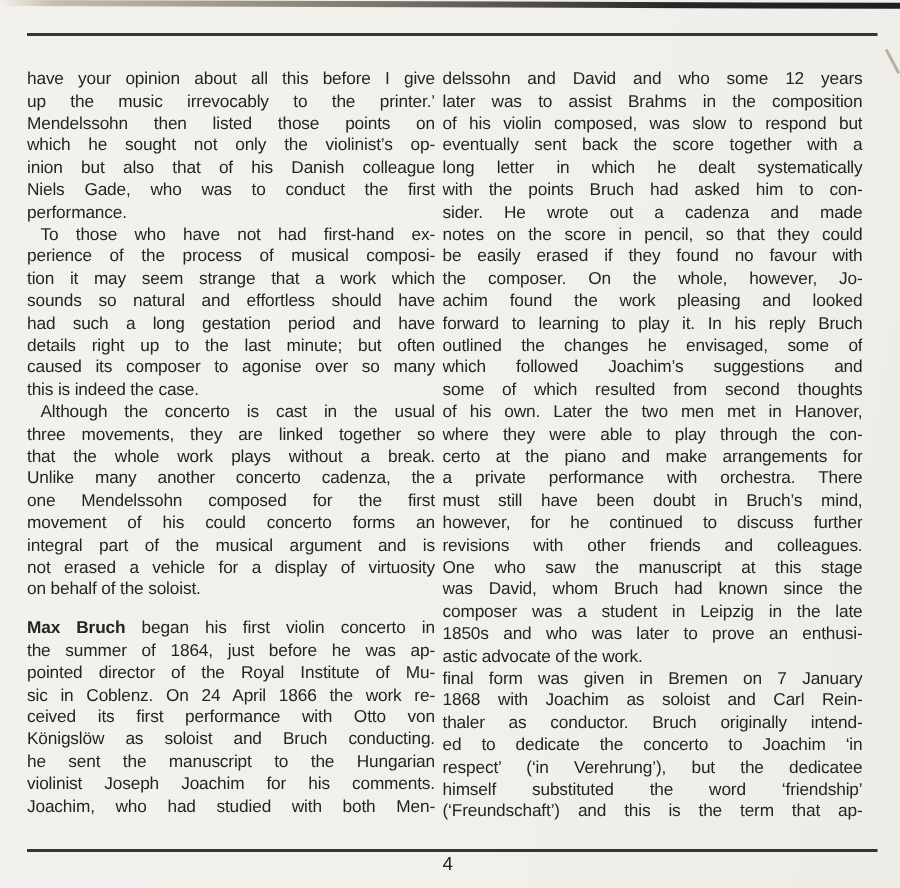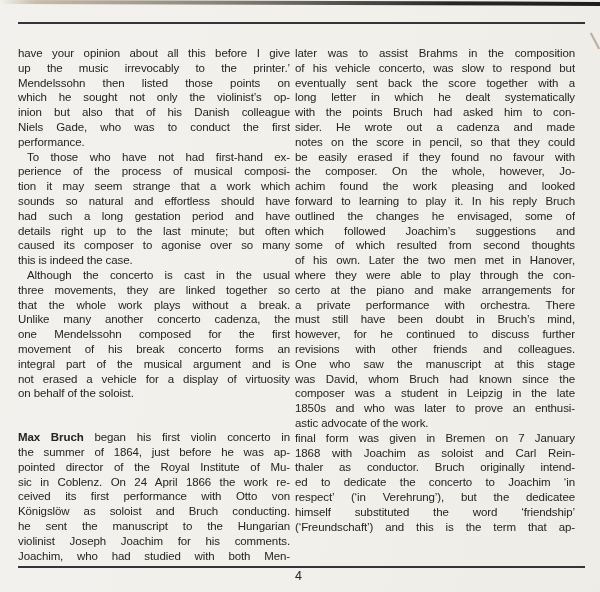--- a/index.html
+++ b/index.html
@@ -34,21 +34,21 @@
   .rule-bottom { top:566px; }
 
   .columns {
     position:absolute; top:46px; left:18px;
     display:flex; gap:5px;
   }
   .col-left  { width:272px; }
   .col-right { width:280px; }
 
   .para { margin:0; }
-  .para.space-before { margin-top:29px; }
+  .para.space-before { margin-top:11px; }
 
   .line {
     font-size:11.5px; line-height:14.8px; height:14.8px;
     color:var(--ink-color, #242424);
     letter-spacing:-0.1px;
     text-align:justify; text-align-last:justify;
     overflow:hidden; white-space:normal;
   }
   .line.endpara { text-align-last:left; }
   .line.indent  { text-indent:9px; }
@@ -88,41 +88,42 @@
           <div class="line">details right up to the last minute; but often</div>
           <div class="line">caused its composer to agonise over so many</div>
           <div class="line endpara">this is indeed the case.</div>
         </div>
         <div class="para">
           <div class="line indent">Although the concerto is cast in the usual</div>
           <div class="line">three movements, they are linked together so</div>
           <div class="line">that the whole work plays without a break.</div>
           <div class="line">Unlike many another concerto cadenza, the</div>
           <div class="line">one Mendelssohn composed for the first</div>
-          <div class="line">movement of his break concerto forms an</div>
+          <div class="line">movement of his could concerto forms an</div>
           <div class="line">integral part of the musical argument and is</div>
           <div class="line">not erased a vehicle for a display of virtuosity</div>
           <div class="line endpara">on behalf of the soloist.</div>
         </div>
         <div class="para space-before">
           <div class="line"><b>Max Bruch</b> began his first violin concerto in</div>
           <div class="line">the summer of 1864, just before he was ap-</div>
           <div class="line">pointed director of the Royal Institute of Mu-</div>
           <div class="line">sic in Coblenz. On 24 April 1866 the work re-</div>
           <div class="line">ceived its first performance with Otto von</div>
           <div class="line">Königslöw as soloist and Bruch conducting.</div>
           <div class="line">he sent the manuscript to the Hungarian</div>
           <div class="line">violinist Joseph Joachim for his comments.</div>
           <div class="line">Joachim, who had studied with both Men-</div>
         </div>
       </div>
     <div class="col-right">
         <div class="para">
+          <div class="line">delssohn and David and who some 12 years</div>
           <div class="line">later was to assist Brahms in the composition</div>
-          <div class="line">of his vehicle concerto, was slow to respond but</div>
+          <div class="line">of his violin composed, was slow to respond but</div>
           <div class="line">eventually sent back the score together with a</div>
           <div class="line">long letter in which he dealt systematically</div>
           <div class="line">with the points Bruch had asked him to con-</div>
           <div class="line">sider. He wrote out a cadenza and made</div>
           <div class="line">notes on the score in pencil, so that they could</div>
           <div class="line">be easily erased if they found no favour with</div>
           <div class="line">the composer. On the whole, however, Jo-</div>
           <div class="line">achim found the work pleasing and looked</div>
           <div class="line">forward to learning to play it. In his reply Bruch</div>
           <div class="line">outlined the changes he envisaged, some of</div>

